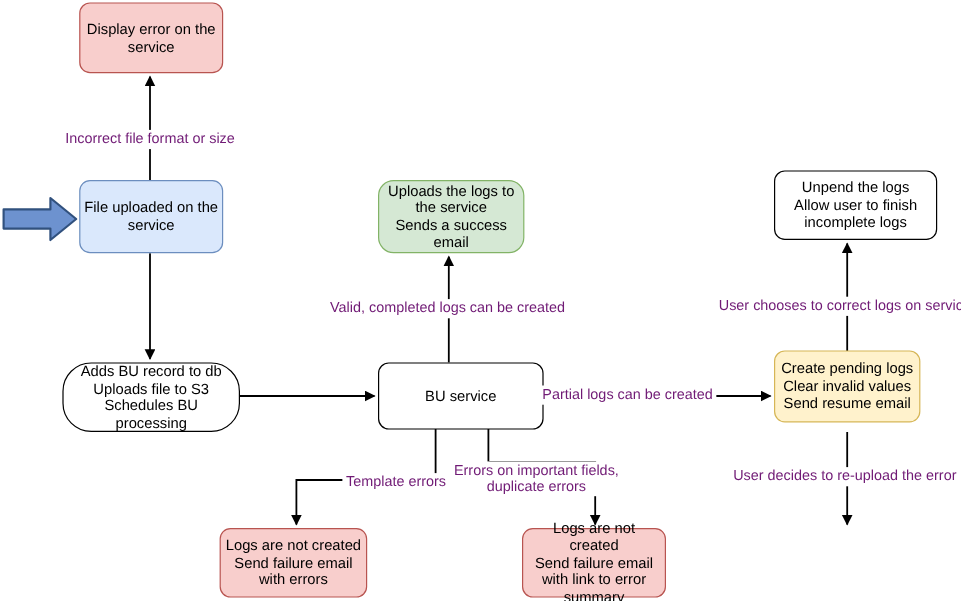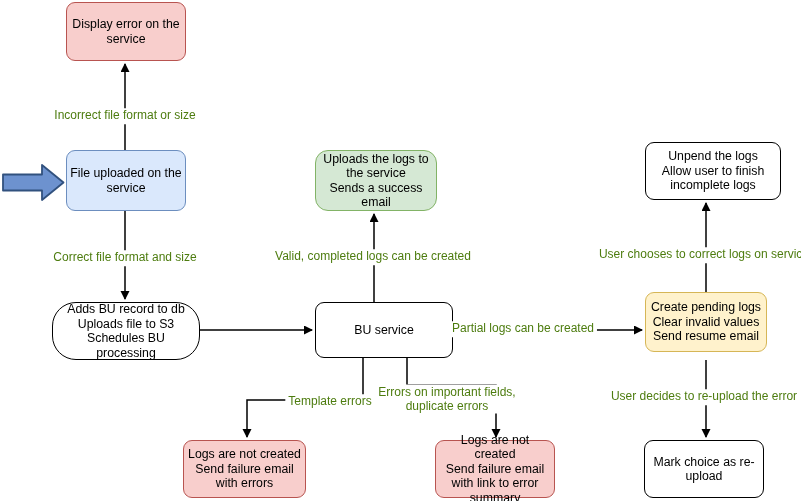--- a/index.html
+++ b/index.html
@@ -19,21 +19,21 @@
     text-align:center;
     font-size:12.3px;line-height:14.5px;color:#000;
     white-space:pre-line;
     padding:2px 3px;
     background:#fff;border:1.5px solid #000;
   }
   .edge-label{
     position:absolute;
     transform:translate(-50%,-50%);
     background:#ffffff;
-    font-size:12px;line-height:13.5px;color:#4d7c0f;
+    font-size:12px;line-height:13.5px;color:#701a75;
     white-space:pre-line;
     text-align:center;
     padding:1px 3px;
   }
   
   #n-display-error   {left:66px; top:2px;   width:120px;height:59px;text-align:center;}
   #n-file-uploaded   {left:66px; top:150px; width:120px;height:61px;}
   #n-adds-bu         {left:52px; top:302px; width:148px;height:58px;border-radius:24px;}
   #n-bu-service      {left:315px;top:302px; width:138px;height:56px;}
   #n-uploads-logs    {left:315px;top:150px; width:122px;height:61px;}
@@ -95,34 +95,31 @@
 email</div>
 
   <div class="node" id="n-create-pending" style="background-color: rgb(255, 242, 204); border-color: rgb(214, 182, 86);">Create pending logs
 Clear invalid values
 Send resume email</div>
 
   <div class="node" id="n-unpend-logs" style="background-color: rgb(255, 255, 255); border-color: rgb(0, 0, 0);">Unpend the logs
 Allow user to finish
 incomplete logs</div>
 
-  <div class="node" id="n-mark-choice" style="background-color: rgb(255, 255, 255); border-color: rgb(0, 0, 0);">Mark choice as re-
-upload</div>
 
   <div class="node" id="n-logs-fail-errors" style="background-color: rgb(248, 206, 204); border-color: rgb(184, 84, 80);">Logs are not created
 Send failure email
 with errors</div>
 
   <div class="node" id="n-logs-fail-summ" style="background-color: rgb(248, 206, 204); border-color: rgb(184, 84, 80);">Logs are not created
 Send failure email
 with link to error
 summary</div>
 
   <div class="edge-label" id="l-incorrect">Incorrect file format or size</div>
-  <div class="edge-label" id="l-correct">Correct file format and size</div>
   <div class="edge-label" id="l-valid">Valid, completed logs can be created</div>
   <div class="edge-label" id="l-partial">Partial logs can be created</div>
   <div class="edge-label" id="l-choose">User chooses to correct logs on service</div>
   <div class="edge-label" id="l-reupload">User decides to re-upload the error</div>
   <div class="edge-label" id="l-template">Template errors</div>
   <div class="edge-label" id="l-fields">Errors on important fields,
 duplicate errors</div>
 </div>
 
 </body></html>

